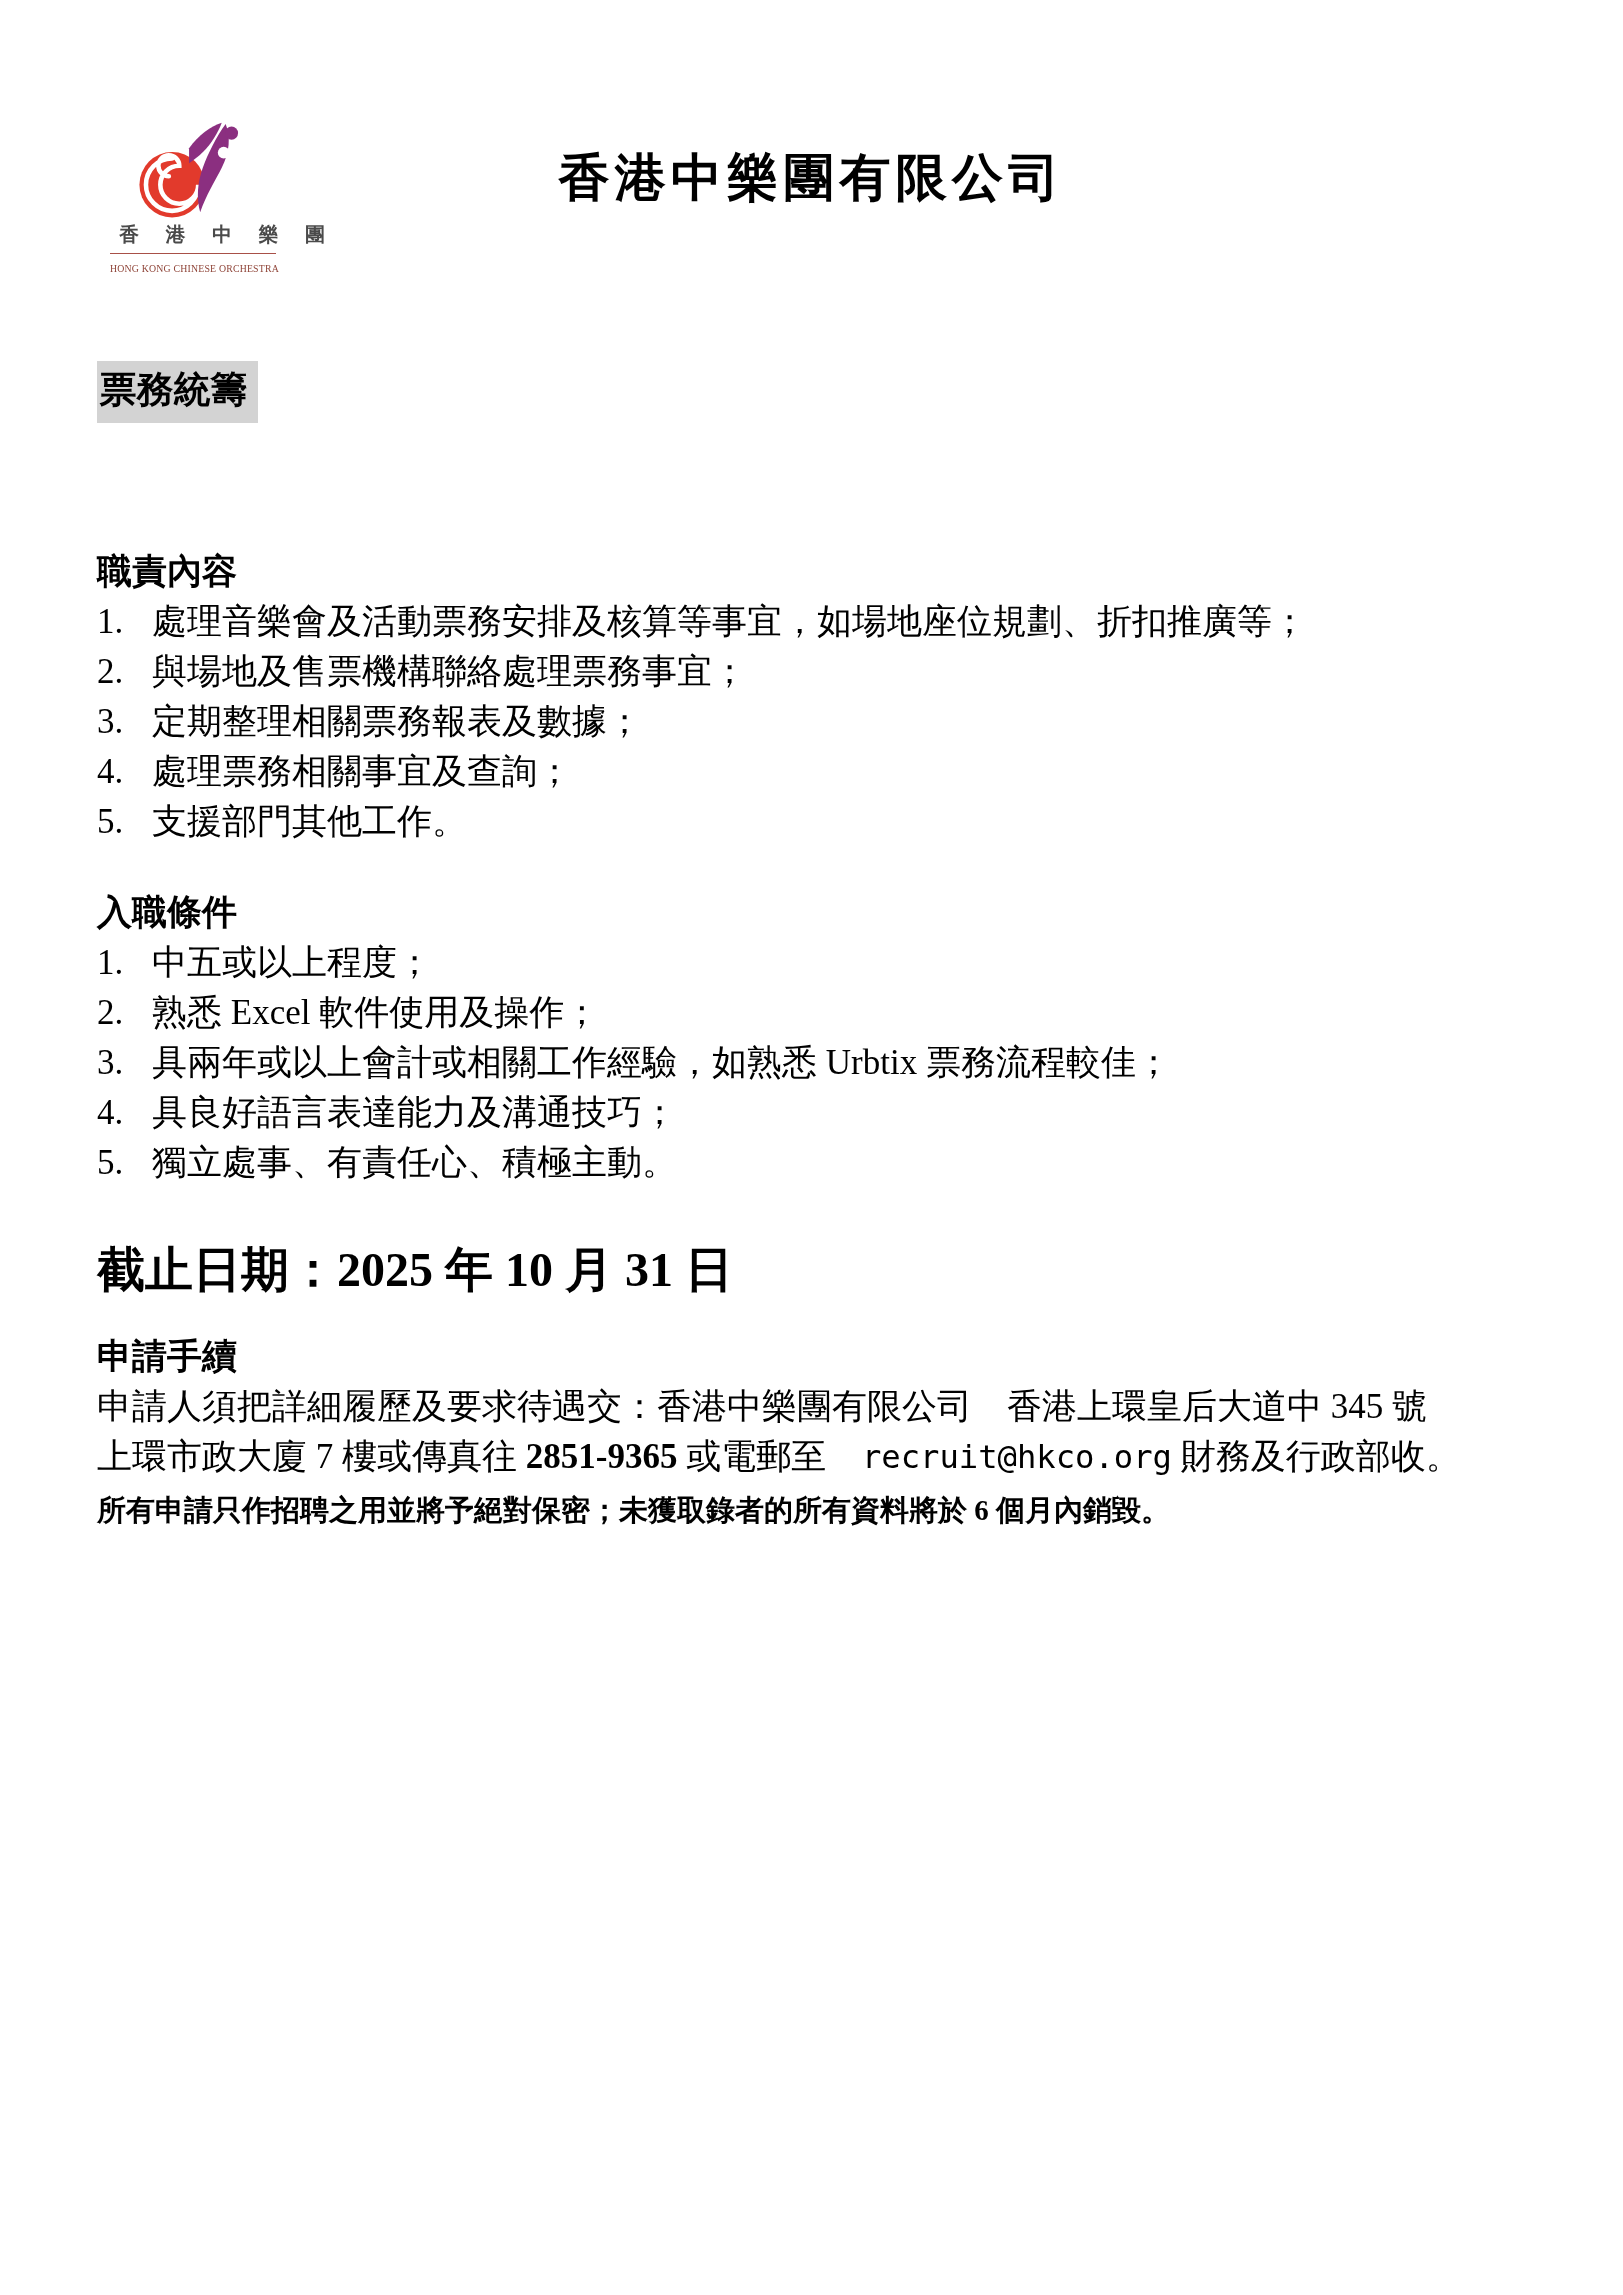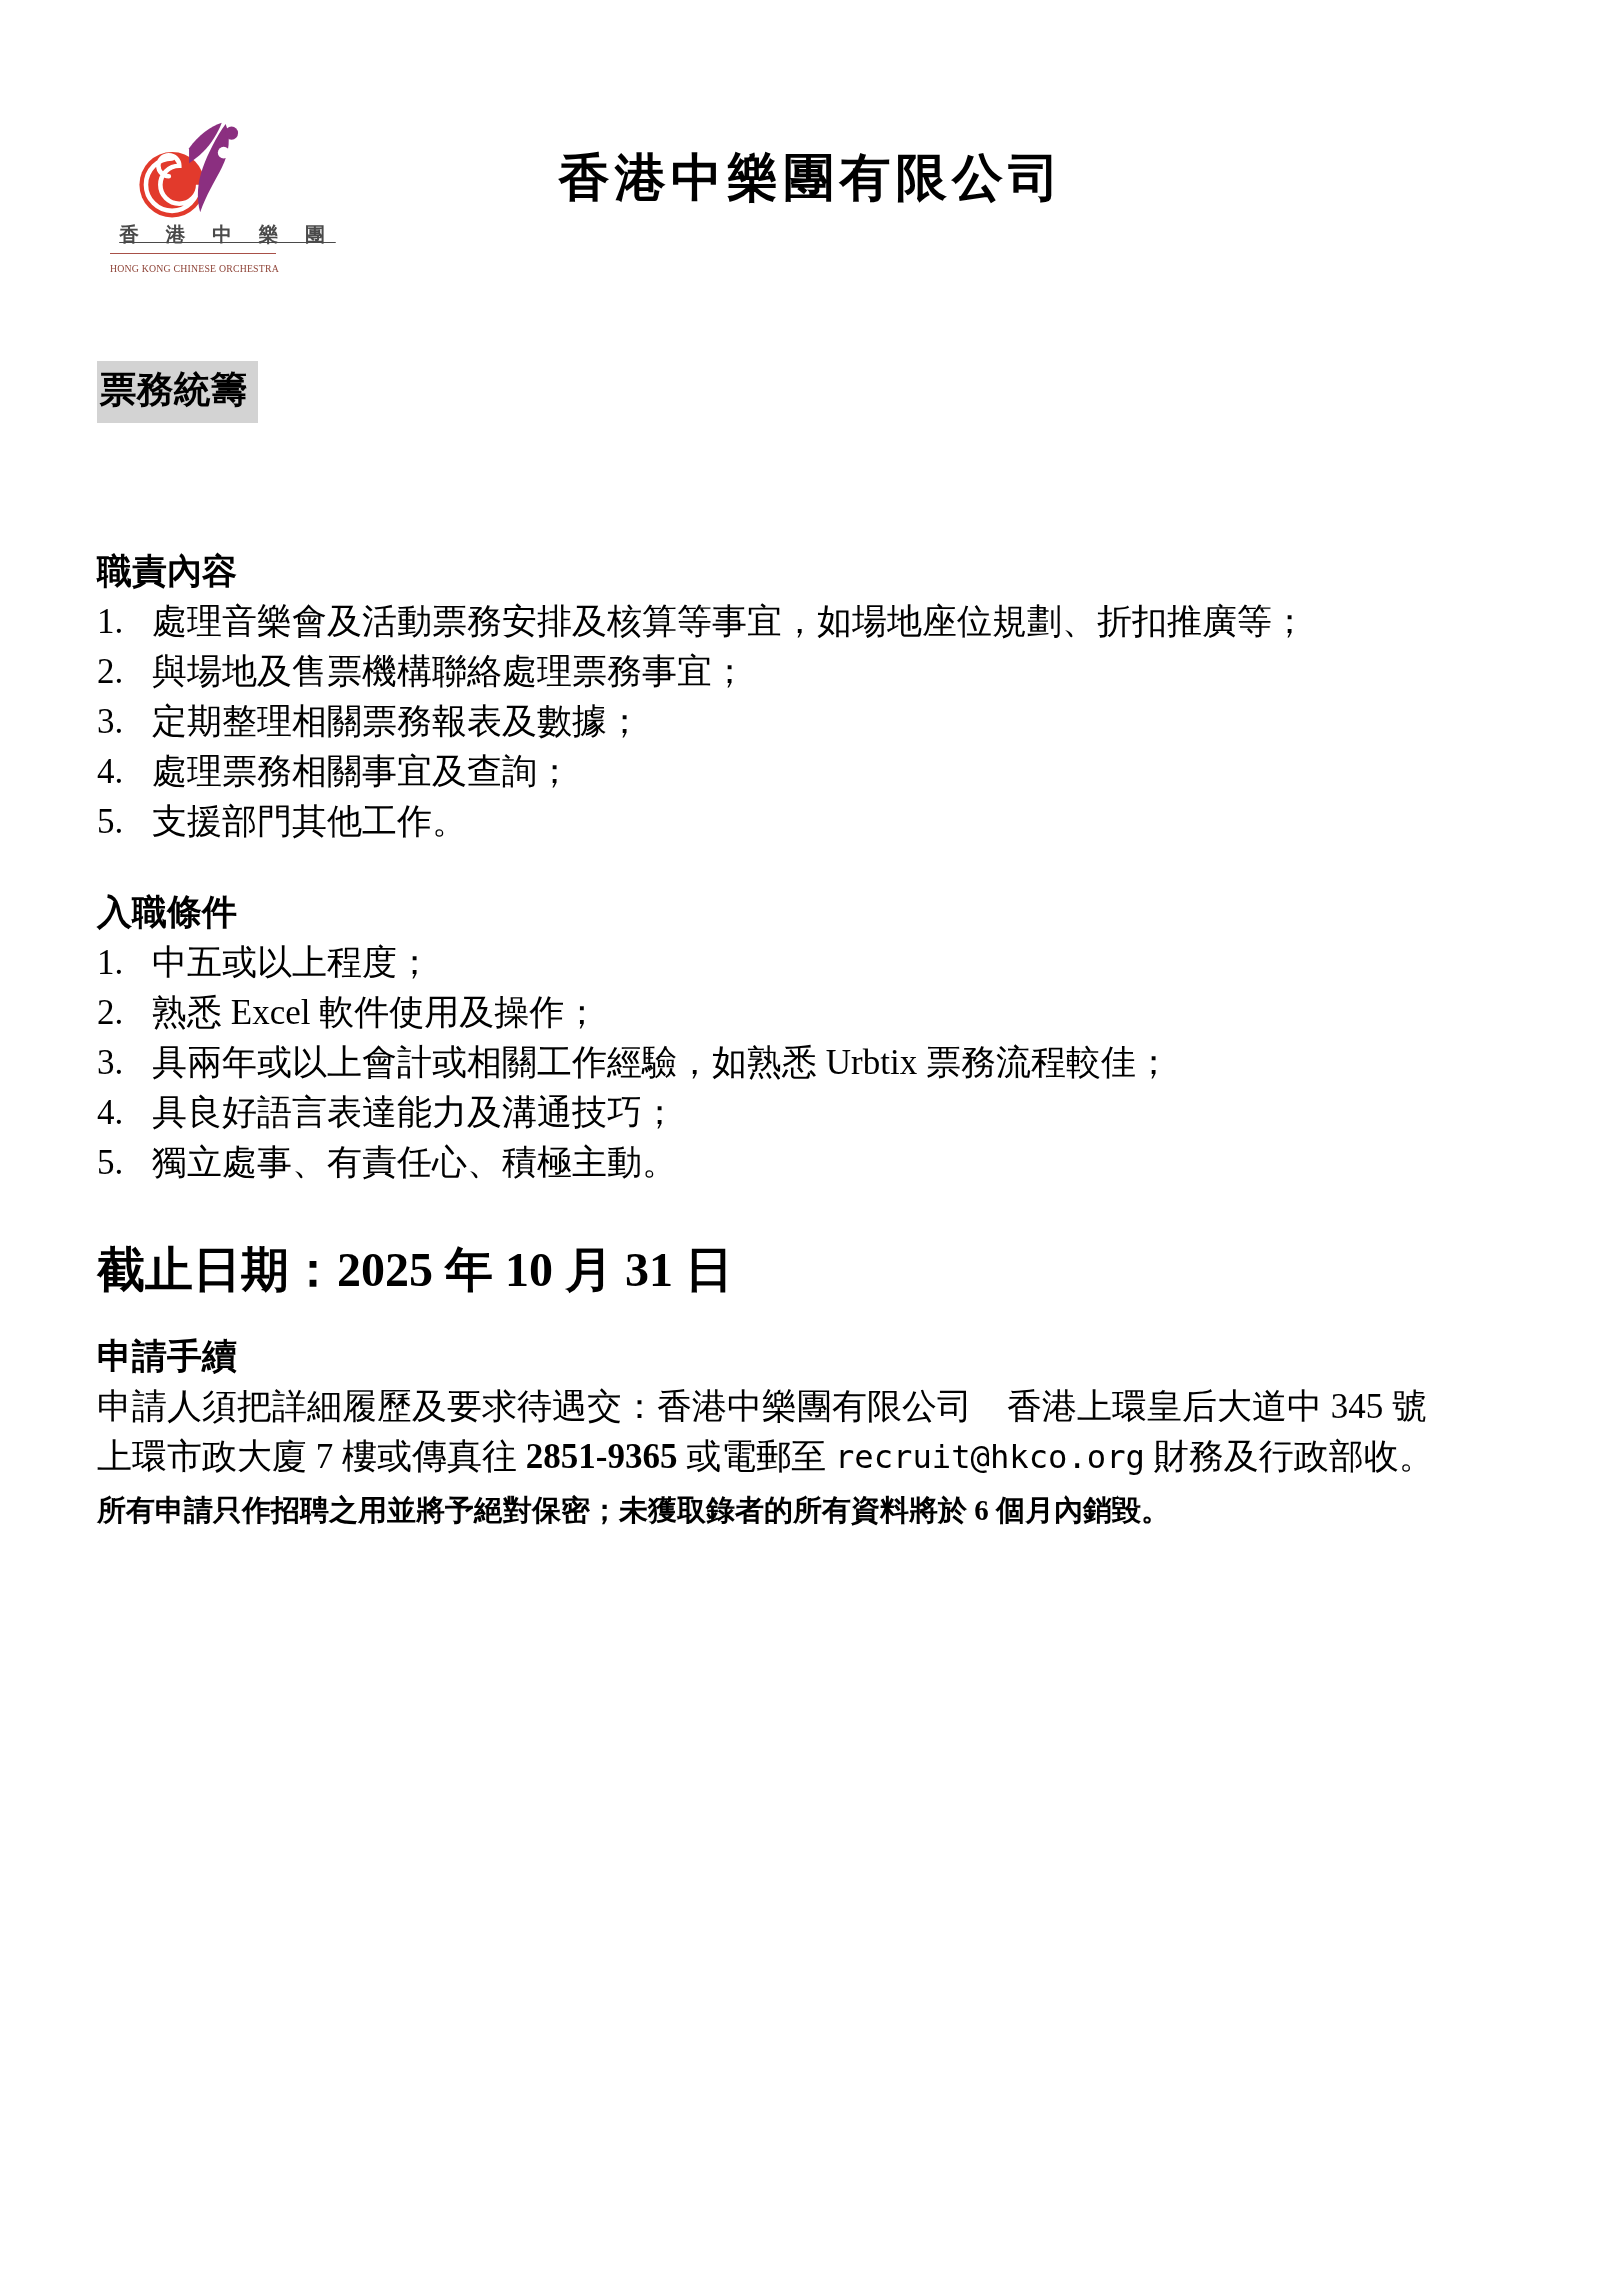--- a/index.html
+++ b/index.html
@@ -5,21 +5,21 @@
   html,body{margin:0;padding:0;background:#ffffff;}
   .page{
     position:relative;width:1623px;height:2295px;background:#ffffff;
     font-family:"Liberation Serif","DejaVu Serif",serif;color:#000;overflow:hidden;
   }
   
   .logo{position:absolute;left:110px;top:122px;width:166px;text-align:center;}
   .logo svg{display:block;margin:0 auto;}
   .logo-cn{
     font-size:19.6px;letter-spacing:11px;padding:1.3px 0 4.6px 9.2px;color:#4a4a4a;
-    border-bottom:1.3px solid #a85048;white-space:nowrap;font-weight:bold;text-decoration:underline;
+    border-bottom:1.3px solid #a85048;white-space:nowrap;font-weight:bold;
   }
   .logo-en{font-size:9.8px;color:#8f4438;margin-top:9px;letter-spacing:0.2px;white-space:nowrap;}
   
   .main-title{
     position:absolute;left:0;width:100%;top:144px;text-align:center;
     font-size:51px;font-weight:bold;letter-spacing:5.2px;white-space:nowrap;
   }
   .subtitle{
     position:absolute;left:0;width:100%;top:267px;text-align:center;
     font-size:35px;letter-spacing:1.3px;white-space:nowrap;
@@ -37,21 +37,21 @@
   .sec-apply{top:1332px;width:1452px;}
   .sec-heading{font-weight:bold;}
   .num-item{display:flex;white-space:nowrap;}
   .num{flex:0 0 55px;width:55px;}
   .itext{flex:1 1 auto;}
   .deadline{
     position:absolute;left:97px;top:1238px;font-size:48px;font-weight:bold;white-space:nowrap;
   }
   .apply-line{white-space:nowrap;}
   .b{font-weight:bold;}
-  .mono{font-family:"DejaVu Sans Mono","Liberation Mono",monospace;font-size:0.92em;}
+  .mono{font-family:"DejaVu Sans Mono","Liberation Mono",monospace;font-size:0.92em;margin-left:27px;}
   .note{font-size:29px;font-weight:bold;line-height:41px;margin-top:7.9px;white-space:nowrap;}
 </style>
 </head>
 <body>
 
 <div class="page">
 
   <div class="logo">
     <svg width="144" height="98" viewBox="0 0 220 150" aria-hidden="true">
 

